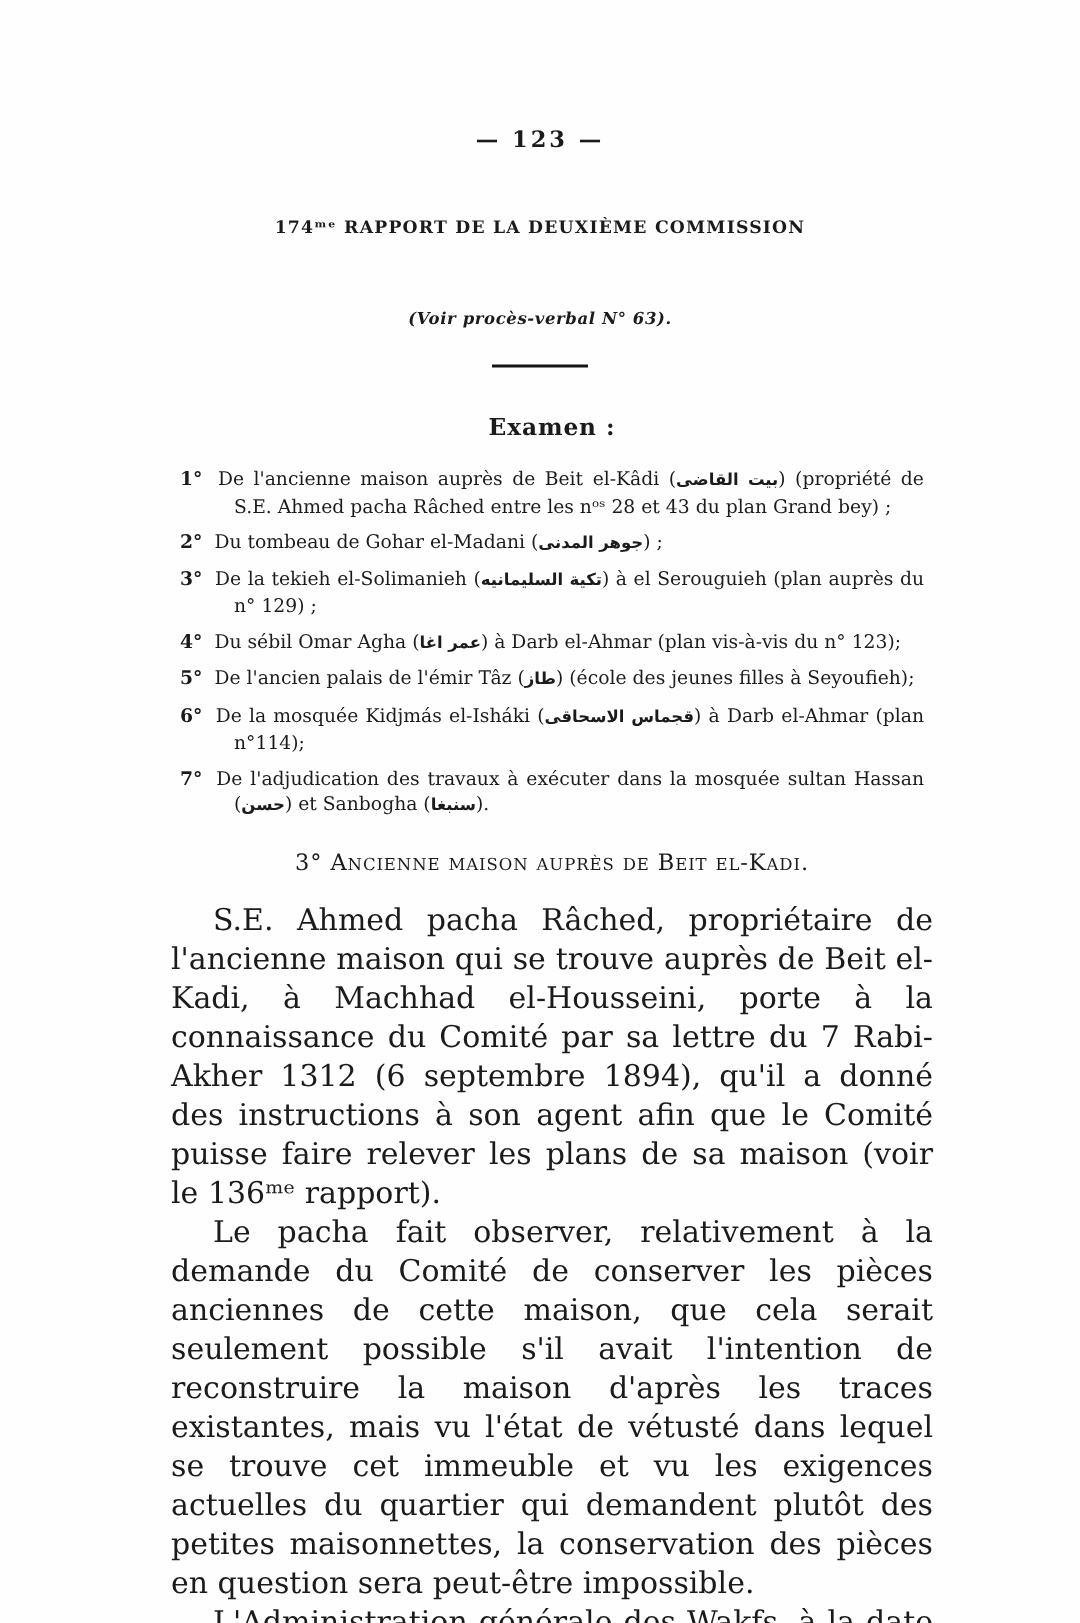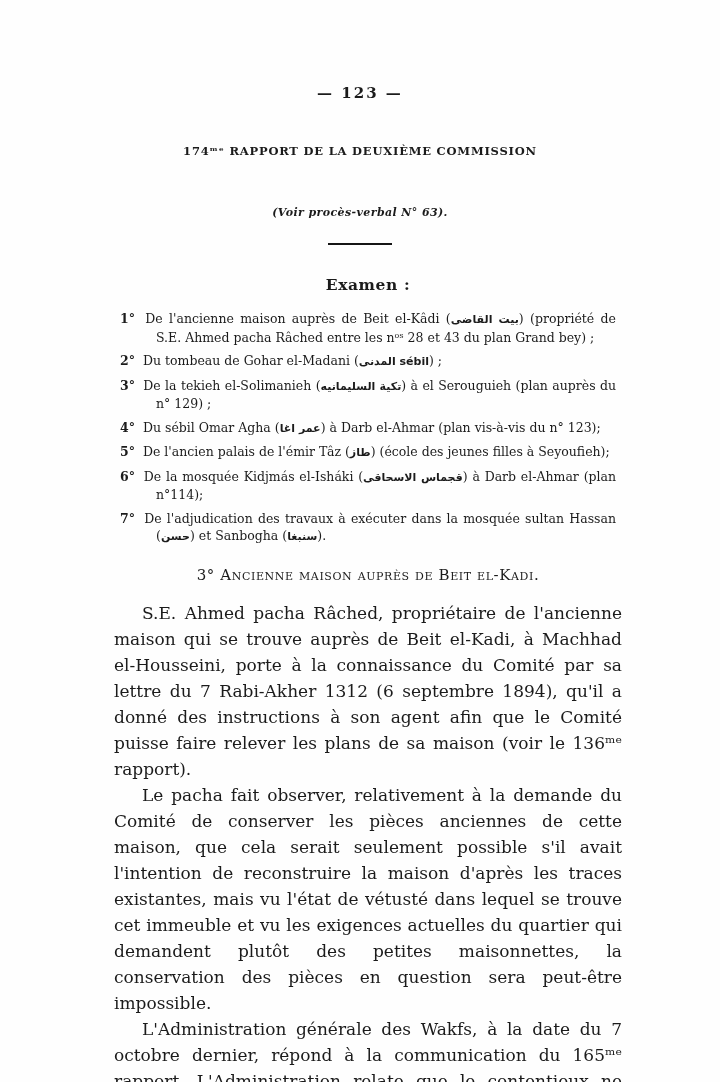--- a/index.html
+++ b/index.html
@@ -87,21 +87,21 @@
     font-size: 15px;
     letter-spacing: 0.6px;
     font-weight: 500;
   }
   .heading-1 { margin: 20px 0 16px 0; }
   .heading-2 { margin: 26px 0 18px 0; }
   .para {
     margin: 0;
     text-indent: 28px;
     text-align: justify;
-    font-size: 17px;
+    font-size: 20px;
     line-height: 26px;
   }
 </style>
 </head>
 <body>
 
 <div class="page">
 
   <div class="page-number">— 123 —</div>
 
@@ -111,21 +111,21 @@
   </div>
 
   <hr class="rule">
 
   <div class="content">
 
     <div class="examen-heading">Examen :</div>
 
     <ol class="examen-list">
       <li><span class="item-num">1°</span> <span>De l'ancienne maison auprès de Beit el-Kâdi (</span><span class="ar">بيت القاضى</span><span>) (propriété de S.E. Ahmed pacha Râched entre les nᵒˢ 28 et 43 du plan Grand bey) ;</span></li>
-      <li><span class="item-num">2°</span> <span>Du tombeau de Gohar el-Madani (</span><span class="ar">sébil المدنى</span><span>) ;</span></li>
+      <li><span class="item-num">2°</span> <span>Du tombeau de Gohar el-Madani (</span><span class="ar">جوهر المدنى</span><span>) ;</span></li>
       <li><span class="item-num">3°</span> <span>De la tekieh el-Solimanieh (</span><span class="ar">تكية السليمانيه</span><span>) à el Serouguieh (plan auprès du n° 129) ;</span></li>
       <li><span class="item-num">4°</span> <span>Du sébil Omar Agha (</span><span class="ar">عمر اغا</span><span>) à Darb el-Ahmar (plan vis-à-vis du n° 123);</span></li>
       <li><span class="item-num">5°</span> <span>De l'ancien palais de l'émir Tâz (</span><span class="ar">طاز</span><span>) (école des jeunes filles à Seyoufieh);</span></li>
       <li><span class="item-num">6°</span> <span>De la mosquée Kidjmás el-Isháki (</span><span class="ar">قجماس الاسحاقى</span><span>) à Darb el-Ahmar (plan n°114);</span></li>
       <li><span class="item-num">7°</span> <span>De l'adjudication des travaux à exécuter dans la mosquée sultan Hassan (</span><span class="ar">حسن</span><span>) et Sanbogha (</span><span class="ar">سنبغا</span><span>).</span></li>
     </ol>
 
     <div class="section-heading heading-1">3° Ancienne maison auprès de Beit el-Kadi.</div>
 
     <p class="para">S.E. Ahmed pacha Râched, propriétaire de l'ancienne maison qui se trouve auprès de Beit el-Kadi, à Machhad el-Housseini, porte à la connaissance du Comité par sa lettre du 7 Rabi-Akher 1312 (6 septembre 1894), qu'il a donné des instructions à son agent afin que le Comité puisse faire relever les plans de sa maison (voir le 136ᵐᵉ rapport).</p>

